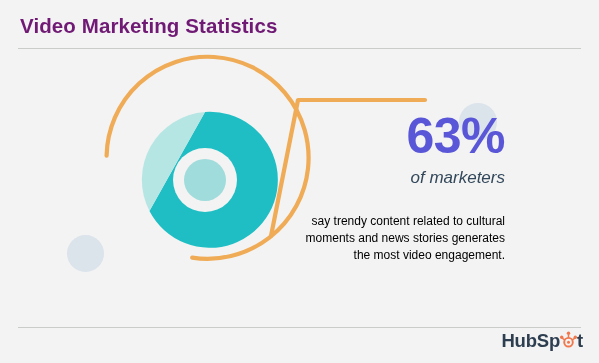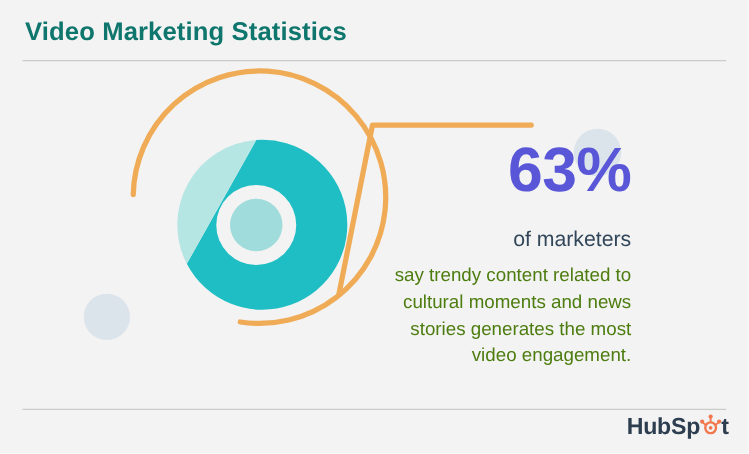--- a/index.html
+++ b/index.html
@@ -20,21 +20,21 @@
     overflow: hidden;
   }
 
   
   .page-title {
     position: absolute;
     left: 20px;
     top: 14px;
     font-size: 20.5px;
     font-weight: bold;
-    color: #0f766e;
+    color: #701a75;
     letter-spacing: 0.1px;
     white-space: nowrap;
   }
   .header-divider {
     position: absolute;
     left: 18px;
     top: 48px;
     width: 563px;
     height: 1px;
     background: #c9ccc9;
@@ -82,29 +82,30 @@
     text-align: right;
   }
   .stat-figure {
     font-size: 50px;
     font-weight: bold;
     color: #5a56d8;
     line-height: 1.05;
     letter-spacing: -0.5px;
   }
   .stat-subject {
-    margin-top: 20px;
+    margin-top: 6px;
     font-size: 17px;
     color: #33475b;
     line-height: 1.1;
+    font-style: italic;
   }
   .stat-description {
-    margin-top: 9px;
-    font-size: 15px;
-    color: #4d7c0f;
+    margin-top: 26px;
+    font-size: 12px;
+    color: #000000;
     line-height: 1.42;
   }
 
   
   .footer-divider {
     position: absolute;
     left: 18px;
     top: 327px;
     width: 563px;
     height: 1px;

